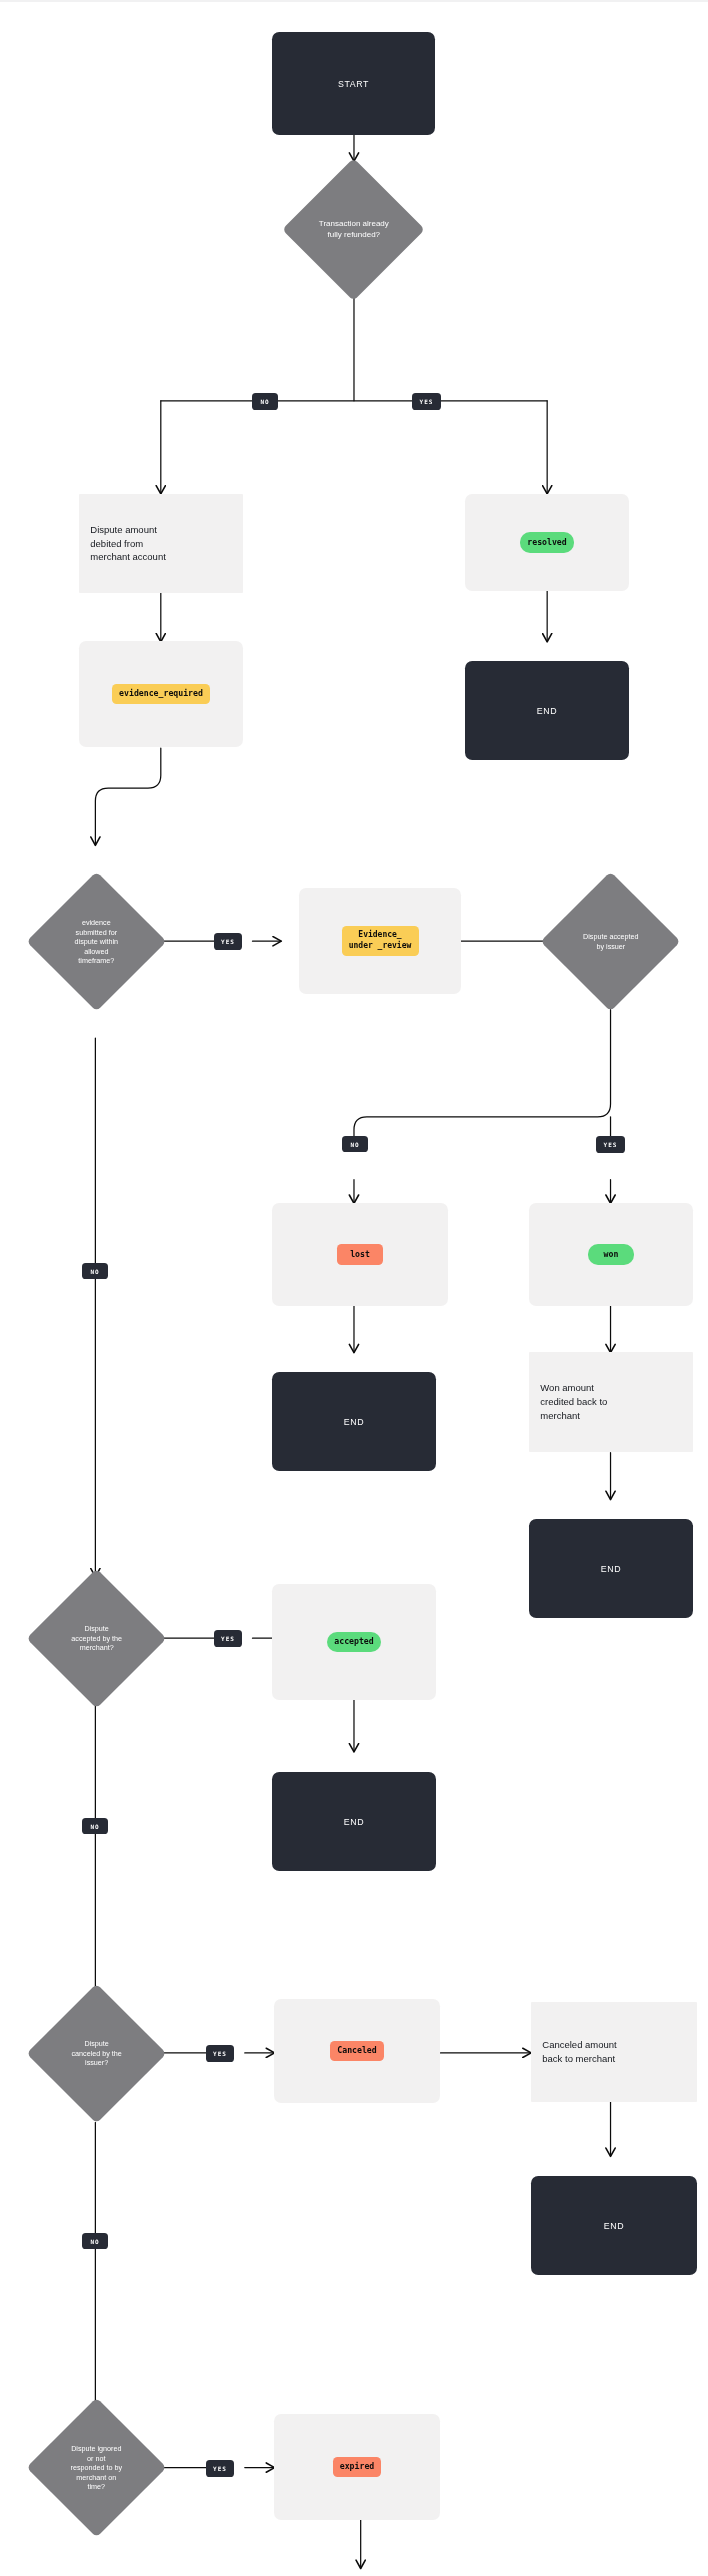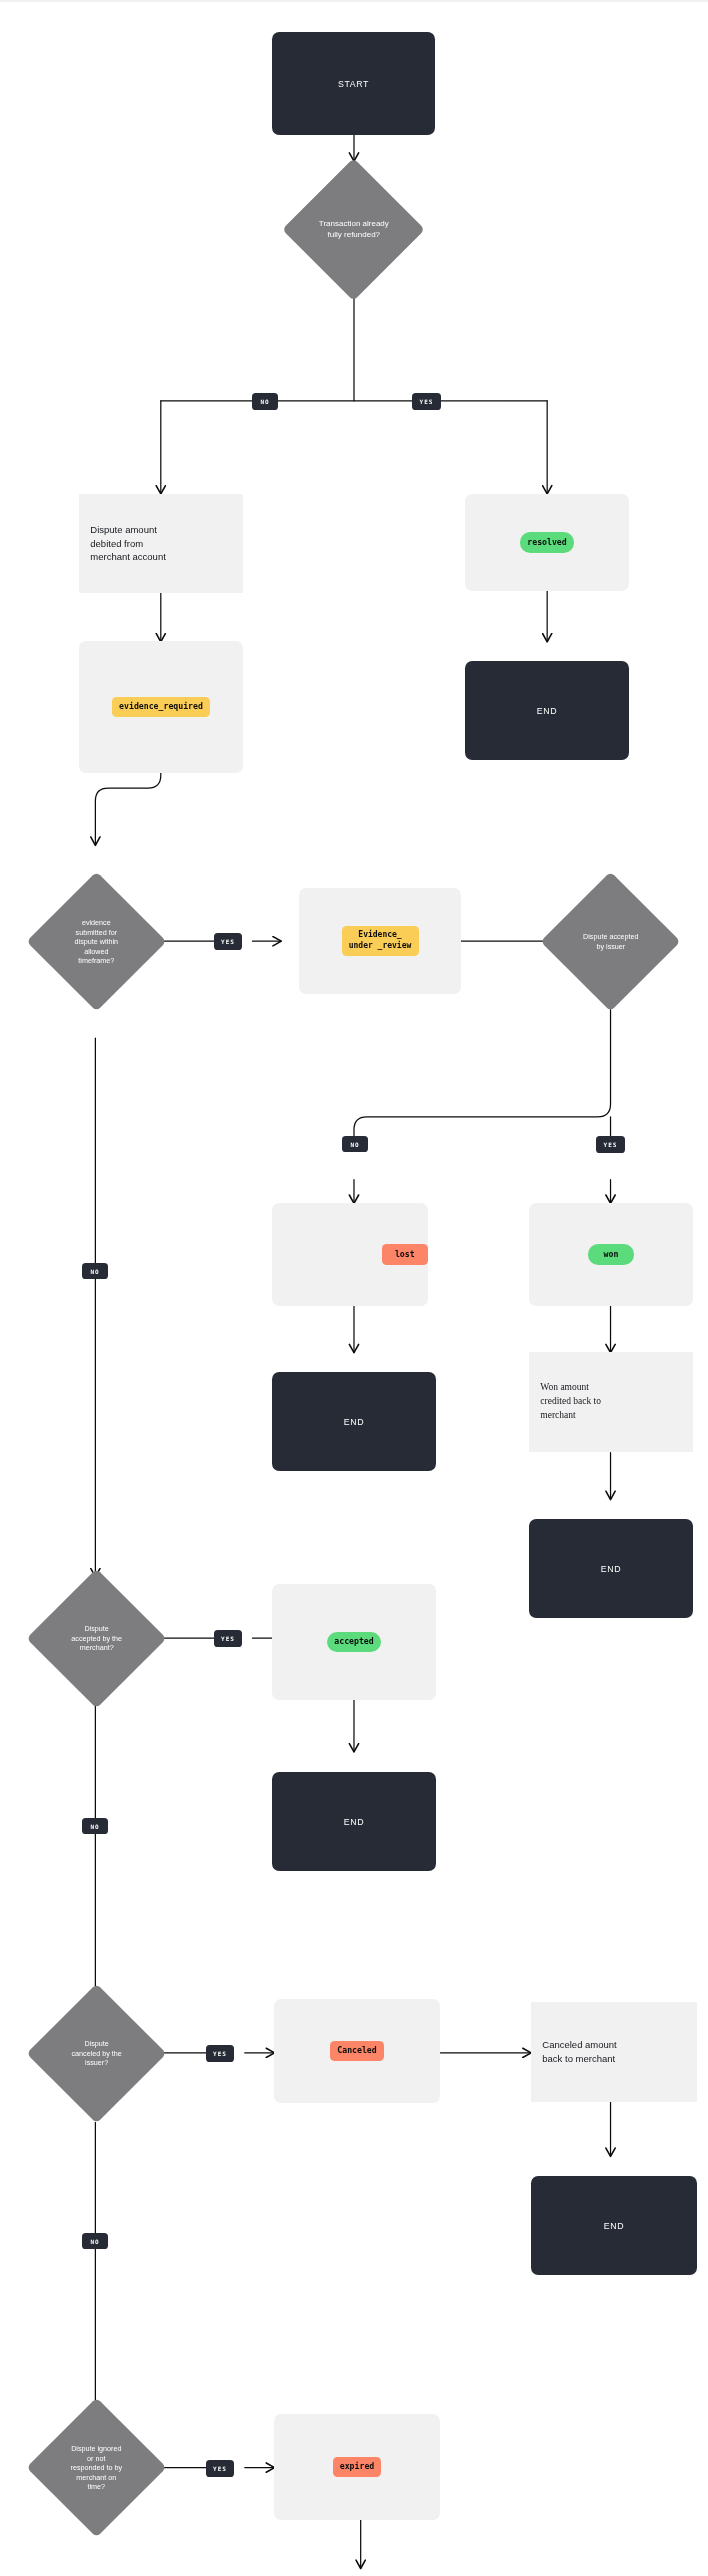--- a/index.html
+++ b/index.html
@@ -138,21 +138,21 @@
 </div>
 
 <div class="node statusbox" style="left:465px;top:494px;width:164px;height:97px;">
   <span class="pill pill-green">resolved</span>
 </div>
 
 <div class="node terminal" style="left:465px;top:641px;width:164px;height:99px;">
   <span>END</span>
 </div>
 
-<div class="node statusbox" style="left:79px;top:641px;width:164px;height:132px;">
+<div class="node statusbox" style="left:79px;top:641px;width:164px;height:106px;">
   <span class="pill pill-yellow">evidence_required</span>
 </div>
 
 <div class="node diamond" style="left:47px;top:892px;width:99px;height:99px;">
   <span class="dtext" style="white-space:pre-line;font-size:7.2px;">evidence
 submitted for
 dispute within
 allowed
 timeframe?</span>
 </div>
@@ -174,34 +174,34 @@
 by issuer</span>
 </div>
 
 <div class="elabel" style="left:342px;top:1136px;width:26px;height:16px;">
   <span>NO</span>
 </div>
 <div class="elabel" style="left:596px;top:1136px;width:29px;height:17px;">
   <span>YES</span>
 </div>
 
-<div class="node statusbox" style="left:272px;top:1203px;width:156px;height:103px;justify-content:flex-end;">
+<div class="node statusbox" style="left:272px;top:1203px;width:176px;height:103px;">
   <span class="pill pill-red" style="padding:4.6px 13.4px;">lost</span>
 </div>
 
 <div class="node statusbox" style="left:529px;top:1203px;width:164px;height:103px;">
   <span class="pill pill-green" style="padding:4.6px 15.5px;">won</span>
 </div>
 
 <div class="node terminal" style="left:272px;top:1352px;width:164px;height:99px;">
   <span>END</span>
 </div>
 
 <div class="node process" style="left:529px;top:1352px;width:164px;height:100px;">
-  <span class="ptext" style="white-space:pre-line;font-family:Liberation Serif, serif;">Won amount
+  <span class="ptext" style="white-space:pre-line;">Won amount
 credited back to
 merchant</span>
 </div>
 
 <div class="node terminal" style="left:529px;top:1499px;width:164px;height:99px;">
   <span>END</span>
 </div>
 
 <div class="node diamond" style="left:47px;top:1589px;width:99px;height:99px;">
   <span class="dtext" style="white-space:pre-line;font-size:7.2px;width:93px;">Dispute

